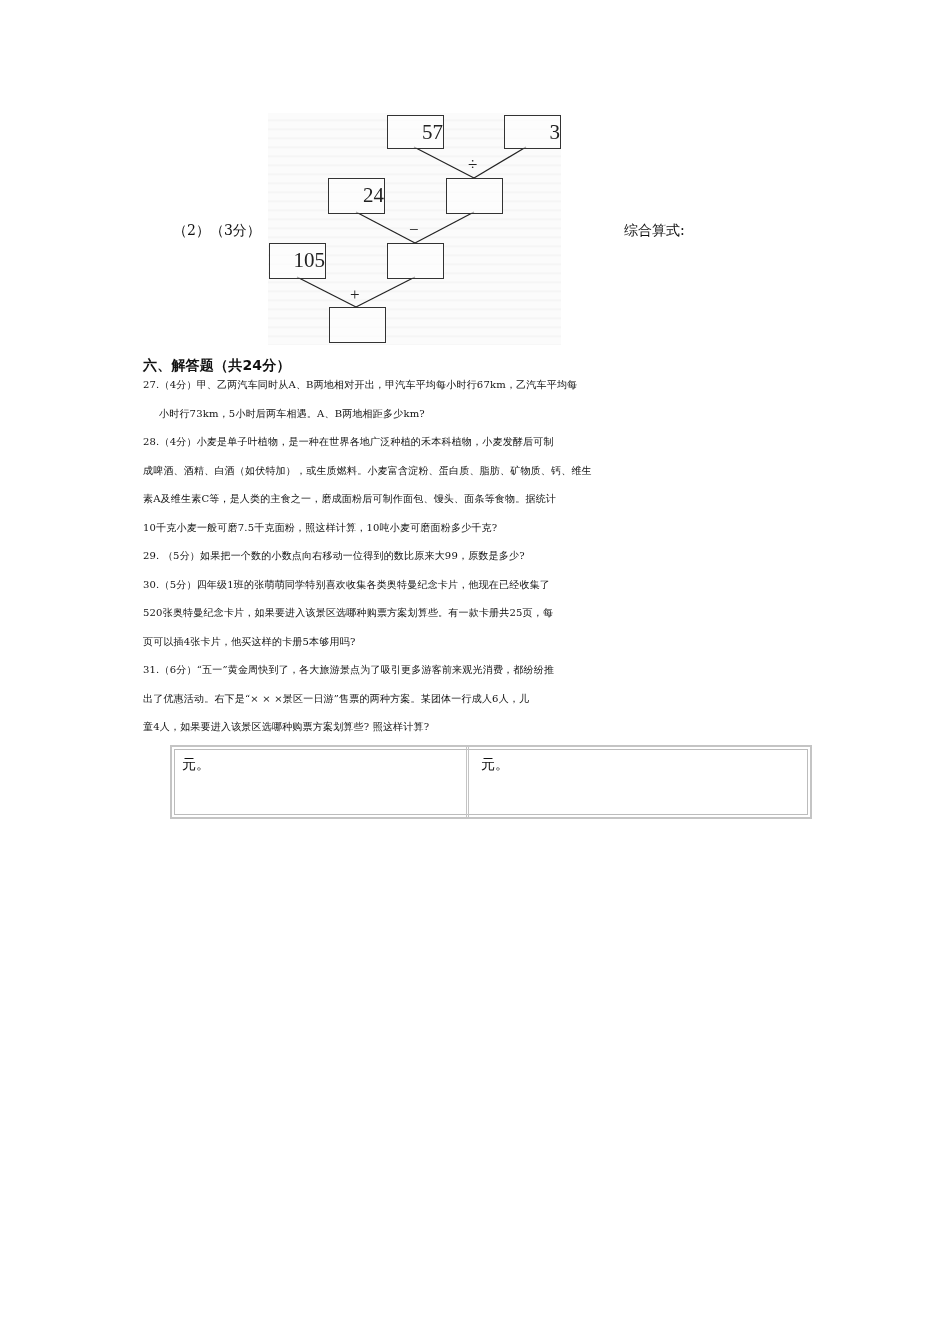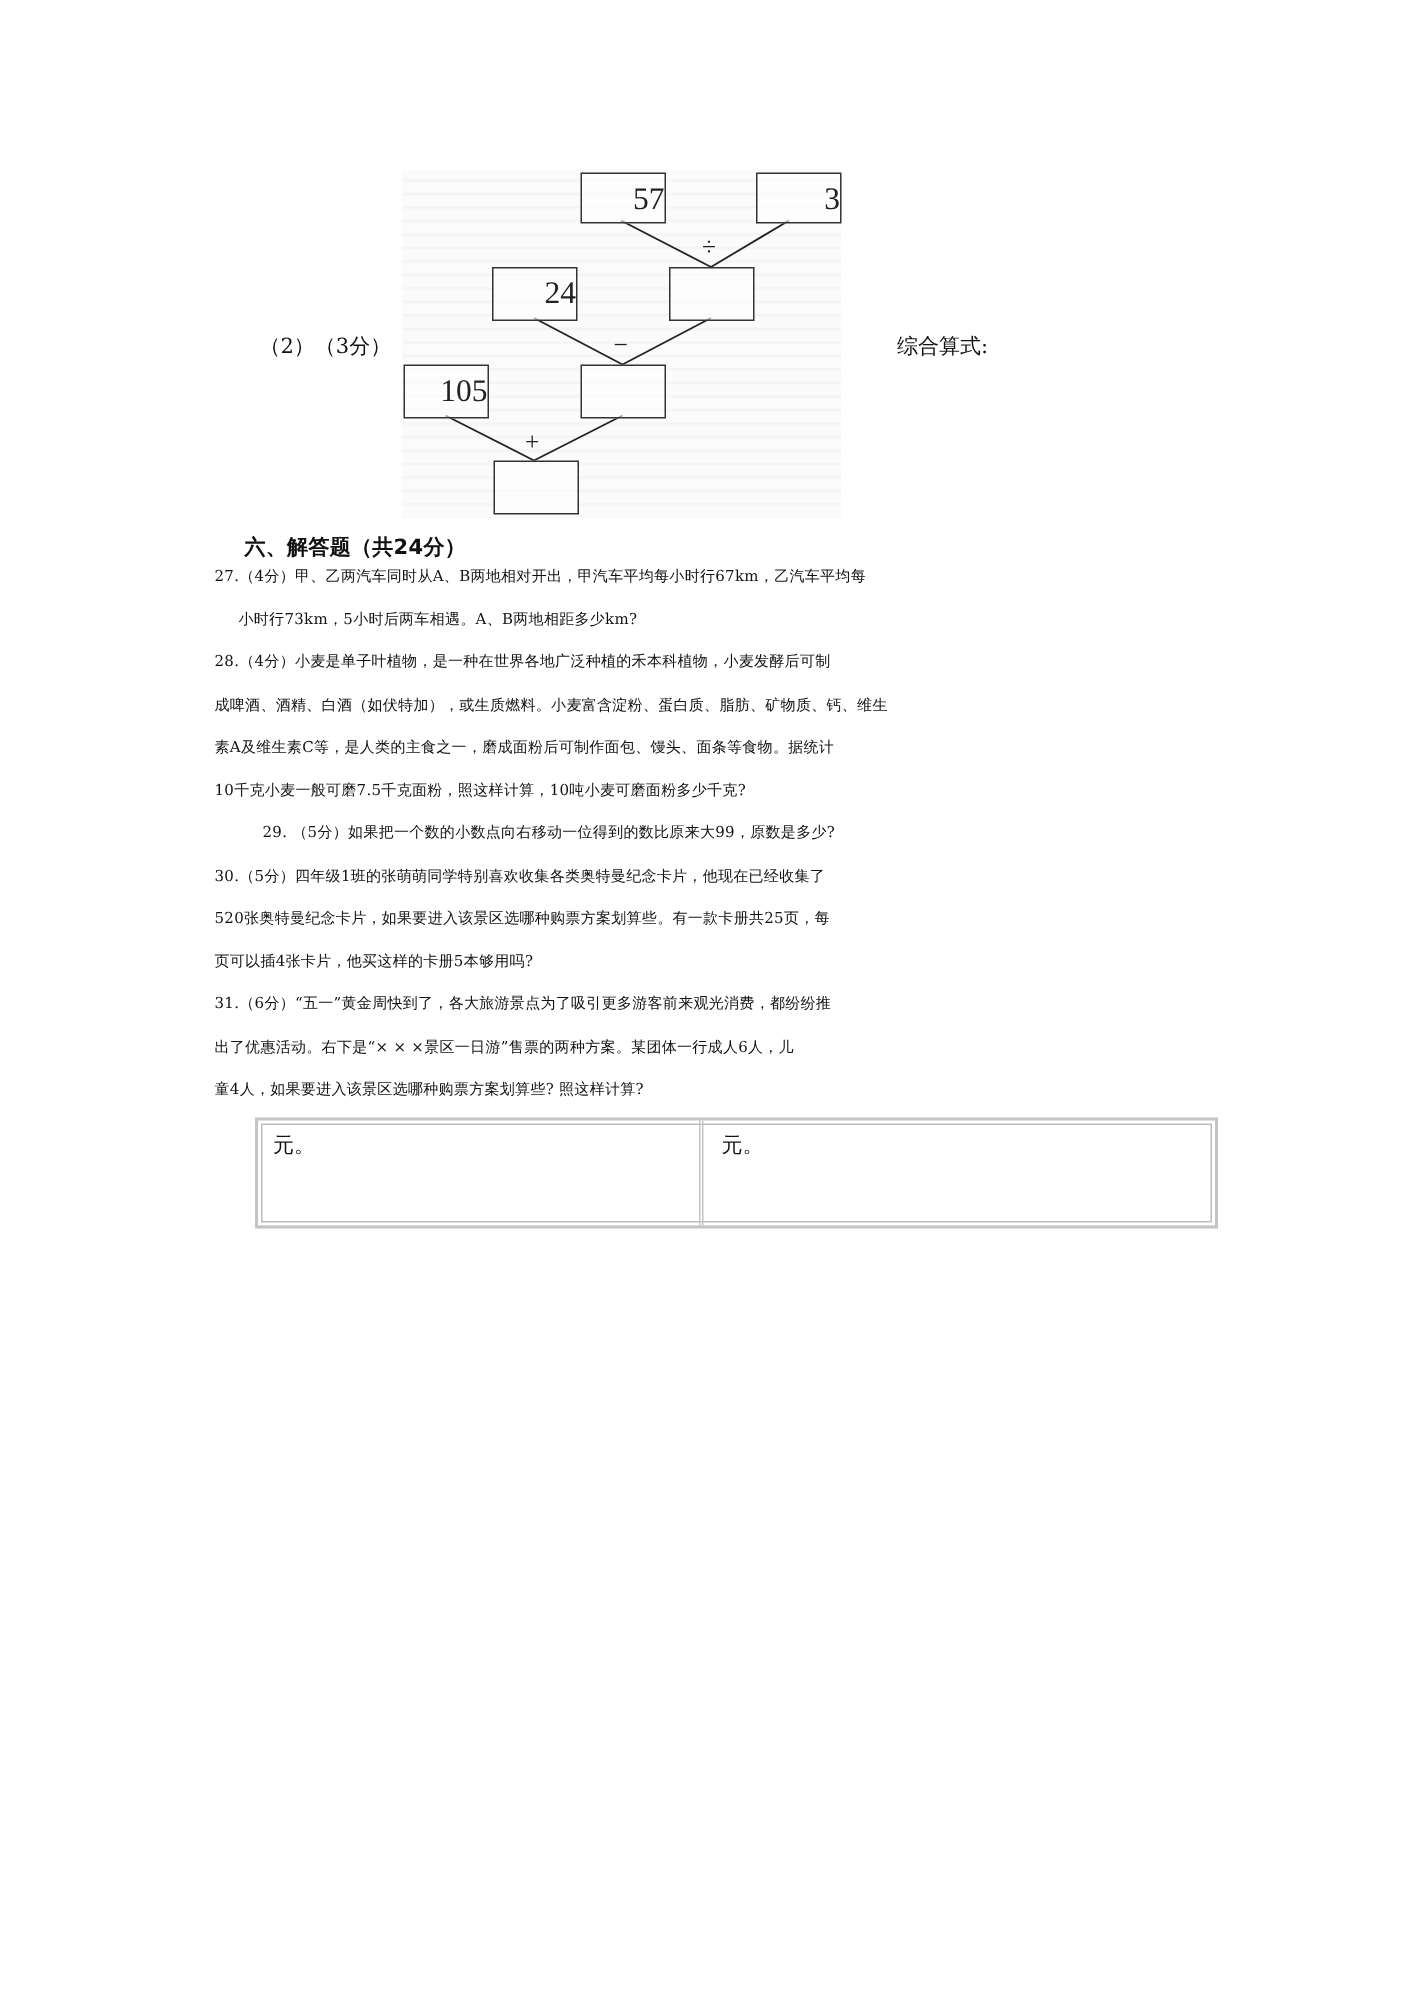--- a/index.html
+++ b/index.html
@@ -5,33 +5,33 @@
   html, body { margin: 0; padding: 0; background: #ffffff; }
   body { width: 950px; height: 1344px; position: relative; overflow: hidden;
          font-family: "DejaVu Serif", "Liberation Serif", serif; color: #111; }
   .diagram { position: absolute; left: 268px; top: 113px; width: 293px; height: 232px;
              background: repeating-linear-gradient(180deg, #fbfbfb 0px, #fbfbfb 6px, #f3f3f3 7px, #fbfbfb 9px); }
   .box { position: absolute; border: 1.3px solid #333; background: rgba(255,255,255,0.6);
          font-family: "Liberation Serif", serif; font-size: 21px; text-align: right; line-height: 32px; color: #222; }
   .op { position: absolute; font-family: "Liberation Serif", serif; font-size: 17px; color: #222; }
   svg.lines { position: absolute; left: 0; top: 0; }
   .txt { position: absolute; left: 143px; font-size: 10px; line-height: 26px; white-space: nowrap; letter-spacing: 0.2px; }
-  .heading { font-weight: bold; font-family: "DejaVu Sans", sans-serif; font-size: 14px; margin-left: 20px; }
+  .heading { font-weight: bold; font-family: "DejaVu Sans", sans-serif; font-size: 14px; }
   .label { position: absolute; font-size: 14px; }
   .tbl { position: absolute; left: 170px; top: 745px; width: 638px; height: 70px;
          border: 2px solid #c4c4c4; box-shadow: inset 0 0 0 2px #fff, inset 0 0 0 3px #bcbcbc; display: flex; }
   .cell { flex: 1; padding: 5px 6px 0 10px; font-size: 14px; line-height: 25px; overflow: hidden; }
   .cell1 { border-right: 3px double #c4c4c4; max-width: 278px; }
   .nowrap { white-space: nowrap; overflow: hidden; }
 </style>
 </head>
 <body>
 
 <div class="label" style="left:173px; top:222px;">（2）（3分）</div>
-<div class="label" style="left:598px; top:222px;">综合算式:</div>
+<div class="label" style="left:624px; top:222px;">综合算式:</div>
 
 <div class="diagram">
   <svg class="lines" width="293" height="232">
     <g stroke="#222" stroke-width="1.2" fill="none">
       <line x1="146" y1="34" x2="206" y2="65"></line>
       <line x1="258" y1="34" x2="206" y2="65"></line>
       <line x1="88" y1="99" x2="147" y2="130"></line>
       <line x1="206" y1="99" x2="147" y2="130"></line>
       <line x1="29" y1="164" x2="88" y2="194"></line>
       <line x1="147" y1="164" x2="88" y2="194"></line>
@@ -52,21 +52,21 @@
 <div class="txt heading" style="top:355px; line-height:20px;">六、解答题（共24分）</div>
 
 <div class="txt" style="top:372px;">27.（4分）甲、乙两汽车同时从A、B两地相对开出，甲汽车平均每小时行67km，乙汽车平均每</div>
 <div class="txt" style="top:401px;margin-left:16px;">小时行73km，5小时后两车相遇。A、B两地相距多少km?</div>
 
 <div class="txt" style="top:429px;">28.（4分）小麦是单子叶植物，是一种在世界各地广泛种植的禾本科植物，小麦发酵后可制</div>
 <div class="txt" style="top:458px;">成啤酒、酒精、白酒（如伏特加），或生质燃料。小麦富含淀粉、蛋白质、脂肪、矿物质、钙、维生</div>
 <div class="txt" style="top:486px;">素A及维生素C等，是人类的主食之一，磨成面粉后可制作面包、馒头、面条等食物。据统计</div>
 <div class="txt" style="top:515px;">10千克小麦一般可磨7.5千克面粉，照这样计算，10吨小麦可磨面粉多少千克?</div>
 
-<div class="txt" style="top:543px;margin-left:32px;">29. （5分）如果把一个数的小数点向右移动一位得到的数比原来大99，原数是多少?</div>
+<div class="txt" style="top:543px;">29. （5分）如果把一个数的小数点向右移动一位得到的数比原来大99，原数是多少?</div>
 
 <div class="txt" style="top:572px;">30.（5分）四年级1班的张萌萌同学特别喜欢收集各类奥特曼纪念卡片，他现在已经收集了</div>
 <div class="txt" style="top:600px;">520张奥特曼纪念卡片，如果要进入该景区选哪种购票方案划算些。有一款卡册共25页，每</div>
 <div class="txt" style="top:629px;">页可以插4张卡片，他买这样的卡册5本够用吗?</div>
 
 <div class="txt" style="top:657px;">31.（6分）“五一”黄金周快到了，各大旅游景点为了吸引更多游客前来观光消费，都纷纷推</div>
 <div class="txt" style="top:686px;">出了优惠活动。右下是“× × ×景区一日游”售票的两种方案。某团体一行成人6人，儿</div>
 <div class="txt" style="top:714px;">童4人，如果要进入该景区选哪种购票方案划算些? 照这样计算?</div>
 
 <div class="tbl">

